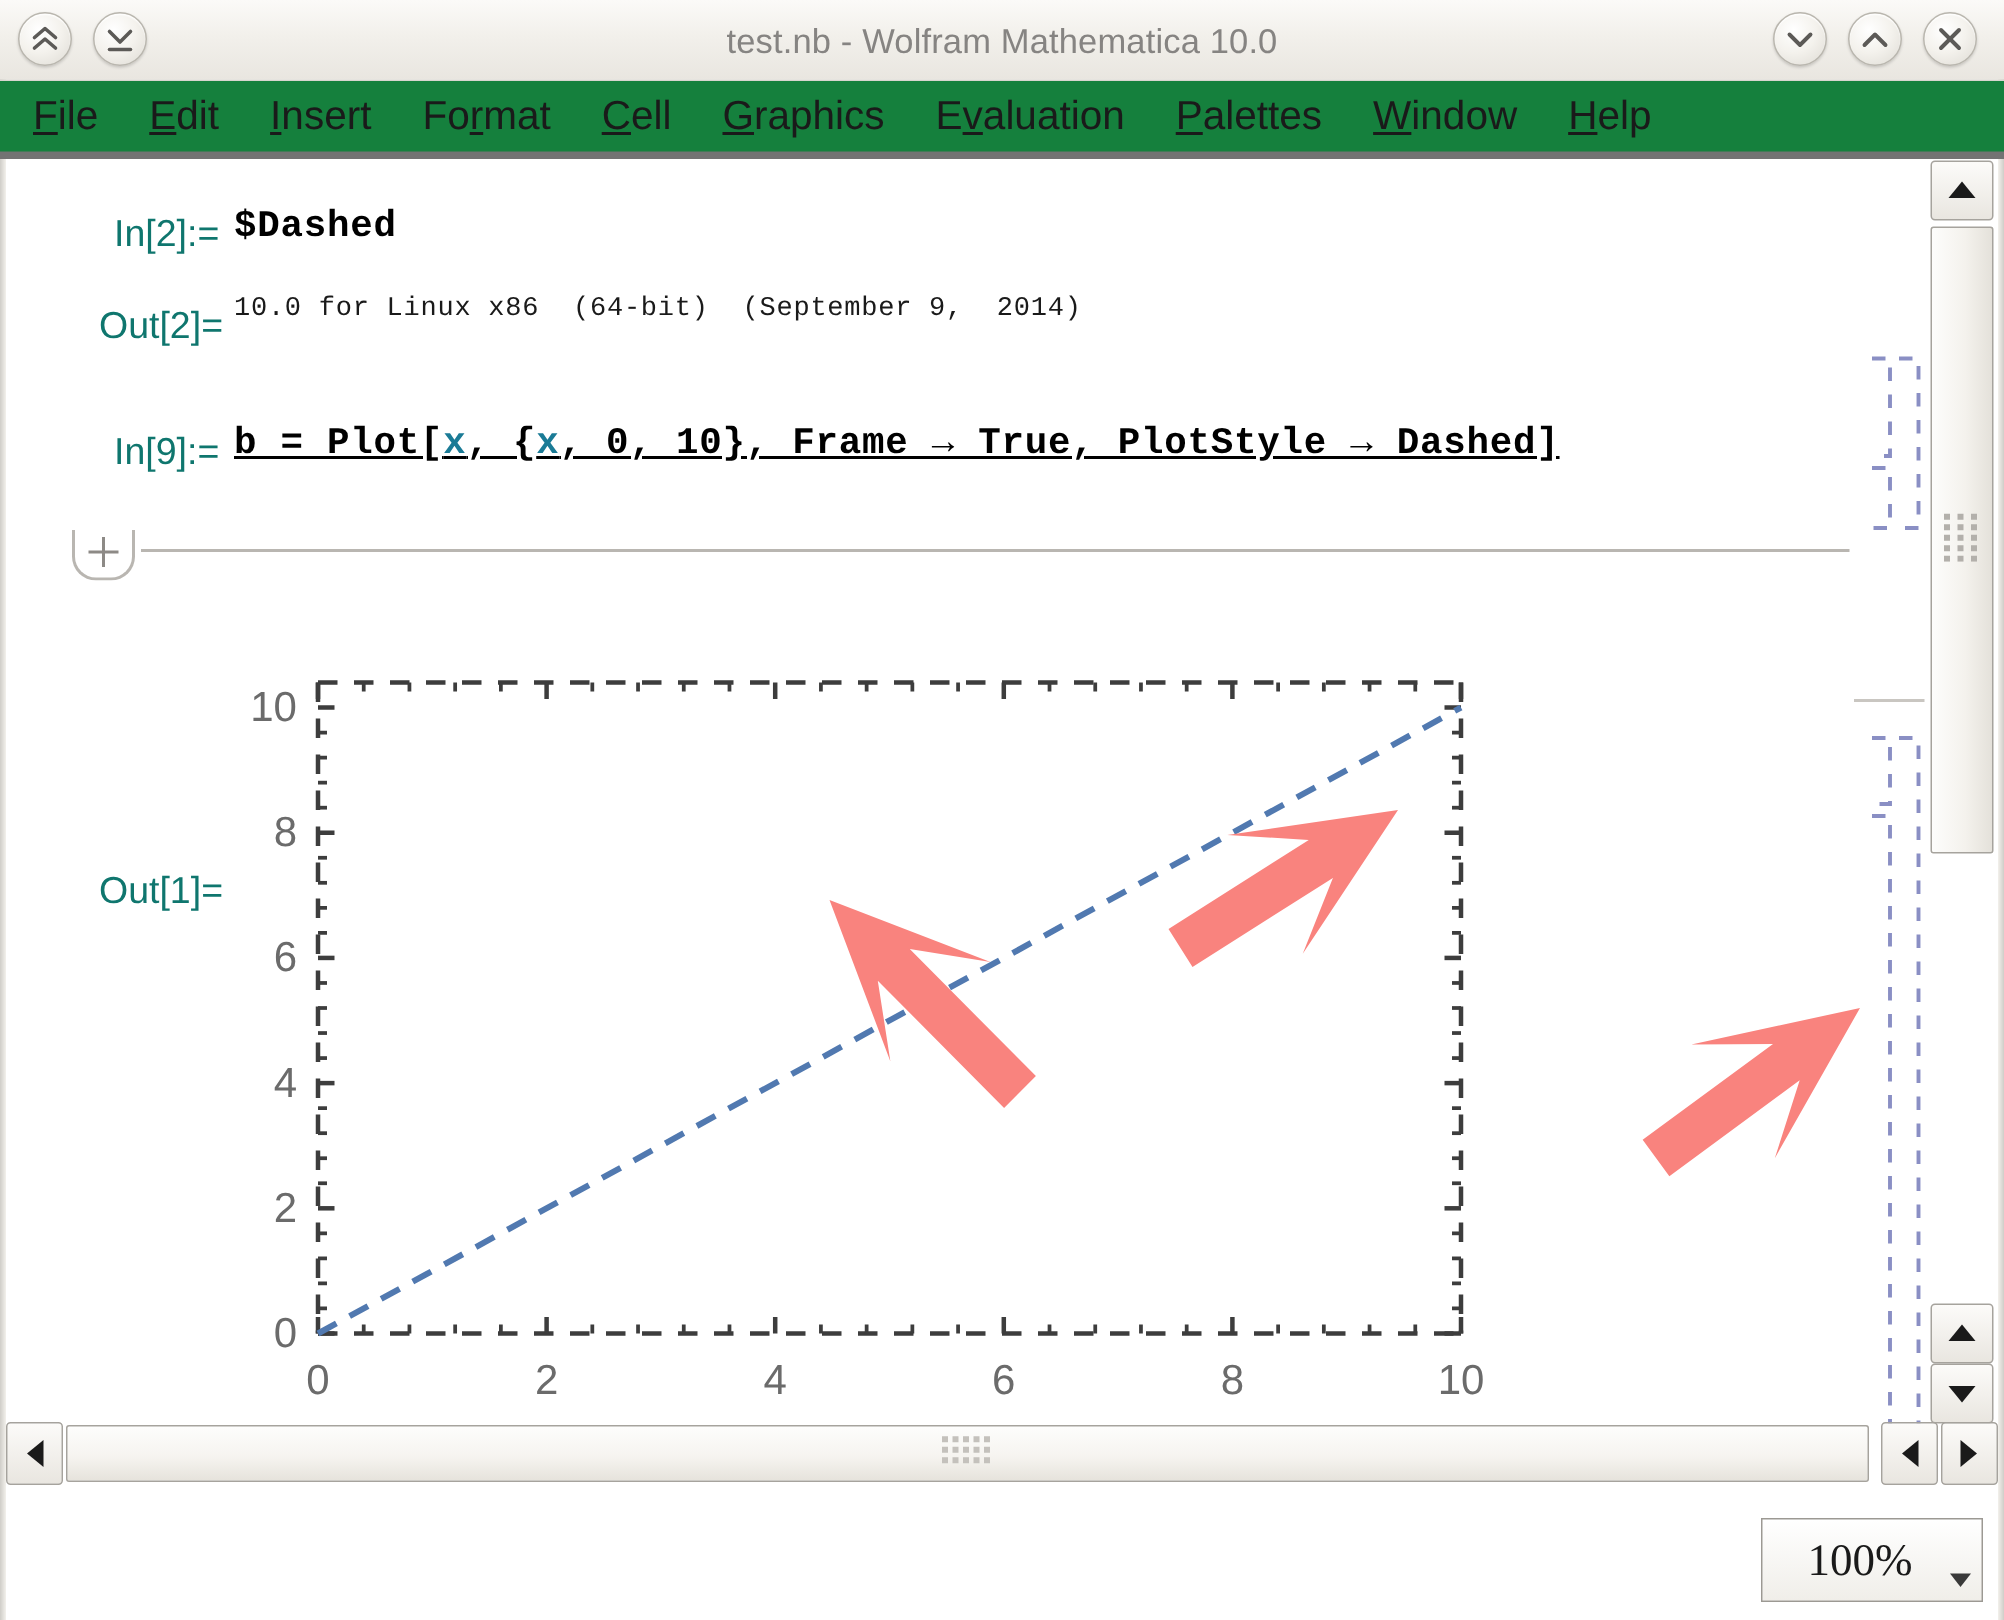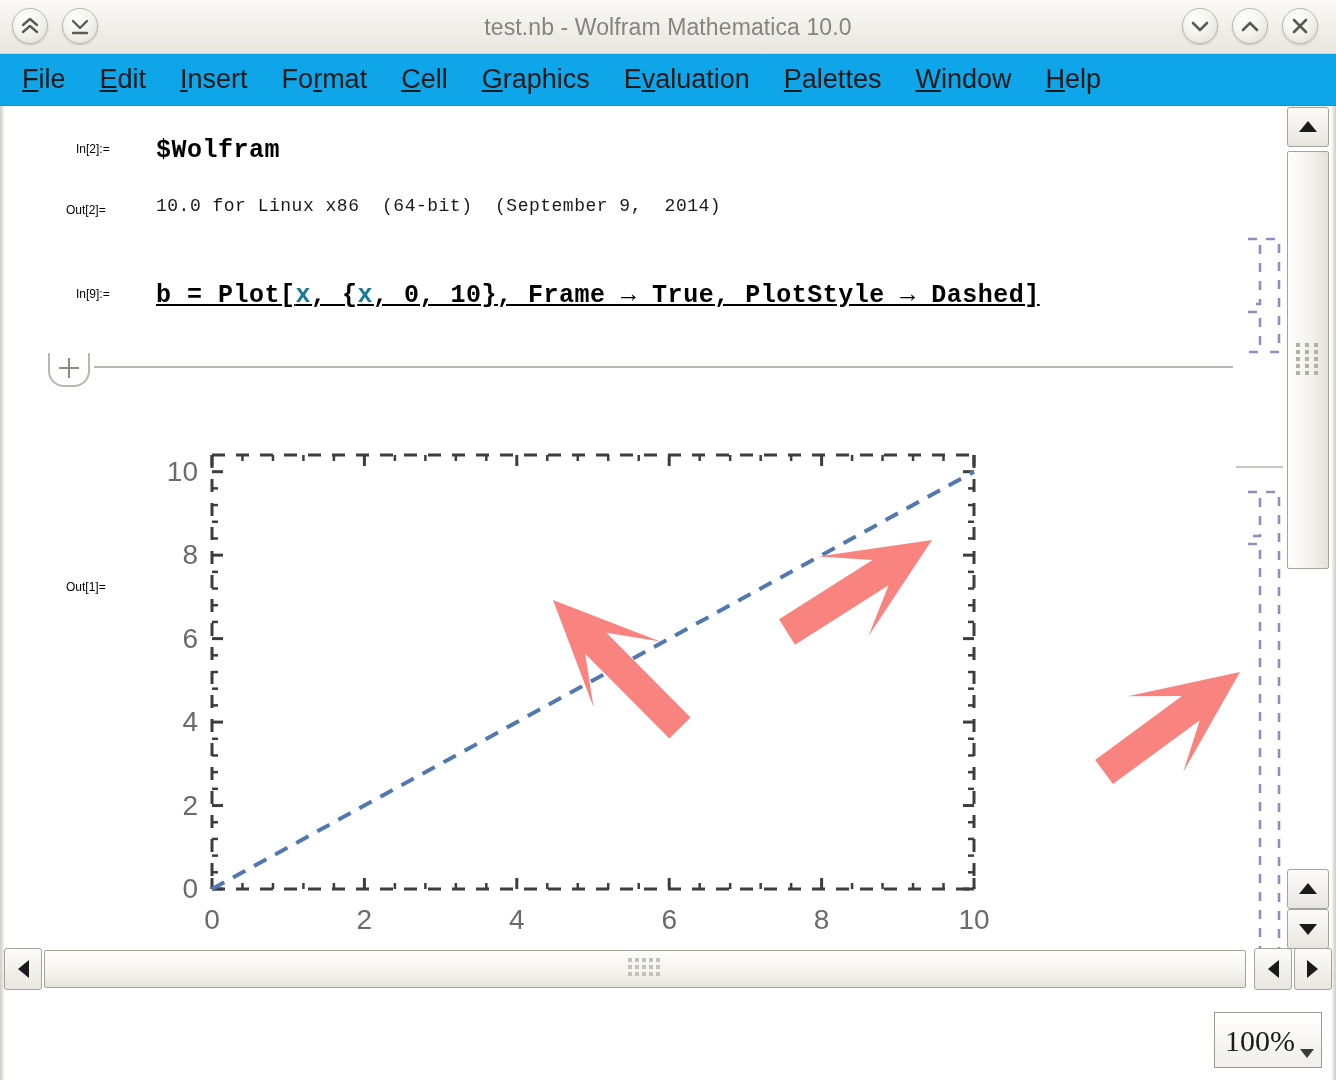--- a/index.html
+++ b/index.html
@@ -49,22 +49,22 @@
     border: 1px solid #b9b6ae;
     box-shadow: 0 1px 2px rgba(0,0,0,0.17), inset 0 1px 1px rgba(255,255,255,0.9);
     box-sizing: border-box;
     cursor: pointer;
   }
   .tb-btn svg { display:block; margin: 0 auto; }
 
   
   .menubar {
     position: absolute; left: 0; top: 54px; width: 1336px; height: 52px;
-    background: #0ea5e9;
-    border-bottom: 1px solid #737373;
+    background: #15803d;
+    border-bottom: 5px solid #737373;
     box-sizing: border-box;
   }
   .menu-items {
     display: flex; align-items: center; height: 100%;
     padding-left: 22px;
   }
   .menu-item {
     font-size: 27px; color: #1a1a1a; margin-right: 34px;
     white-space: nowrap; cursor: pointer;
     font-family: "Liberation Sans", sans-serif;
@@ -76,21 +76,21 @@
     position: absolute; left: 4px; top: 107px;
     width: 1281px; height: 842px;
     background: #ffffff;
     overflow: hidden;
   }
 
   .cellrow { position: relative; }
 
   .io-label {
     position: absolute;
-    font-size: 12px; color: #000000;
+    font-size: 25px; color: #0f766e;
     font-family: "Liberation Sans", sans-serif;
     white-space: nowrap;
   }
   .code {
     font-family: "Liberation Mono", monospace;
     font-size: 25px;
     color: #000000;
     white-space: pre;
     letter-spacing: 0.5px;
   }
@@ -166,21 +166,21 @@
   .hs-thumb {
     position: absolute; top: 2px; height: 38px;
     background: linear-gradient(to bottom,#fdfdfc 0%,#f6f4f0 55%,#e6e3dc 100%);
     border: 1px solid #a6a39d; border-radius: 2px;
     box-sizing: border-box; cursor: pointer;
   }
 
   
   .zoombox {
     position: absolute; right: 14px; bottom: 12px;
-    width: 108px; height: 56px;
+    width: 148px; height: 56px;
     background: linear-gradient(to bottom,#ffffff,#f0eee9);
     border: 1px solid #9c9993;
     box-shadow: inset 0 1px 0 #ffffff;
     box-sizing: border-box; cursor: pointer;
   }
   .zoombox .val {
     position: absolute; left: 0; right: 16px; top: 11px;
     text-align: center;
     font-size: 30px; color: #1a1a1a;
     font-family: "Liberation Serif", serif;
@@ -262,21 +262,21 @@
         <div class="menu-item"><span><u>P</u>alettes</span></div>
         <div class="menu-item"><span><u>W</u>indow</span></div>
         <div class="menu-item"><span><u>H</u>elp</span></div>
       </div>
   </div>
 
   <div class="notebook">
 
     <div class="cellrow">
       <div class="io-label" style="left:72px; top:35px;">In[2]:=</div>
-      <div class="code bold" style="position:absolute; left:152px; top:29px;">$Wolfram</div>
+      <div class="code bold" style="position:absolute; left:152px; top:29px;">$Dashed</div>
 
       <div class="io-label" style="left:62px; top:96px;">Out[2]=</div>
       <div class="outtext" style="position:absolute; left:152px; top:89px;">10.0 for Linux x86  (64-bit)  (September 9,  2014)</div>
     </div>
 
     <div class="cell-sep">
       <div class="line"></div>
       <div class="plus-btn">
         <span class="h"></span>
         <span class="v"></span>

